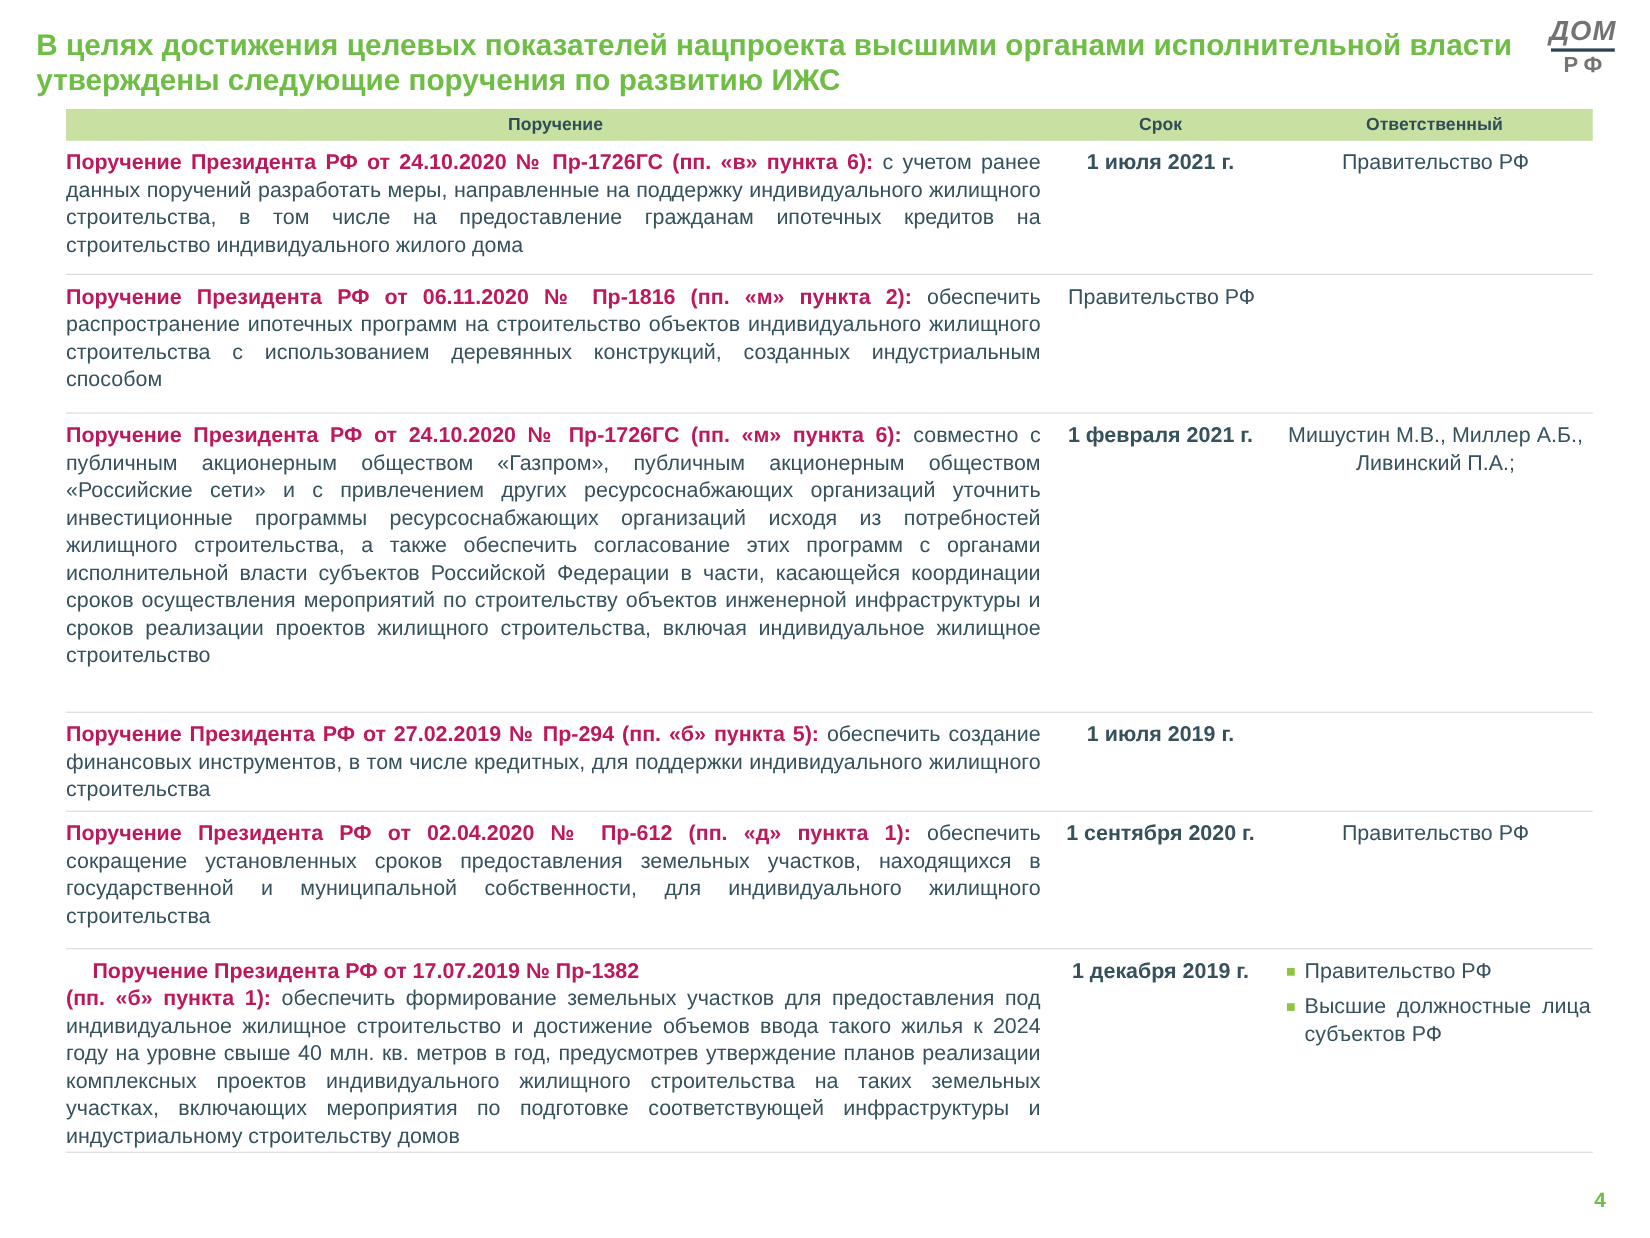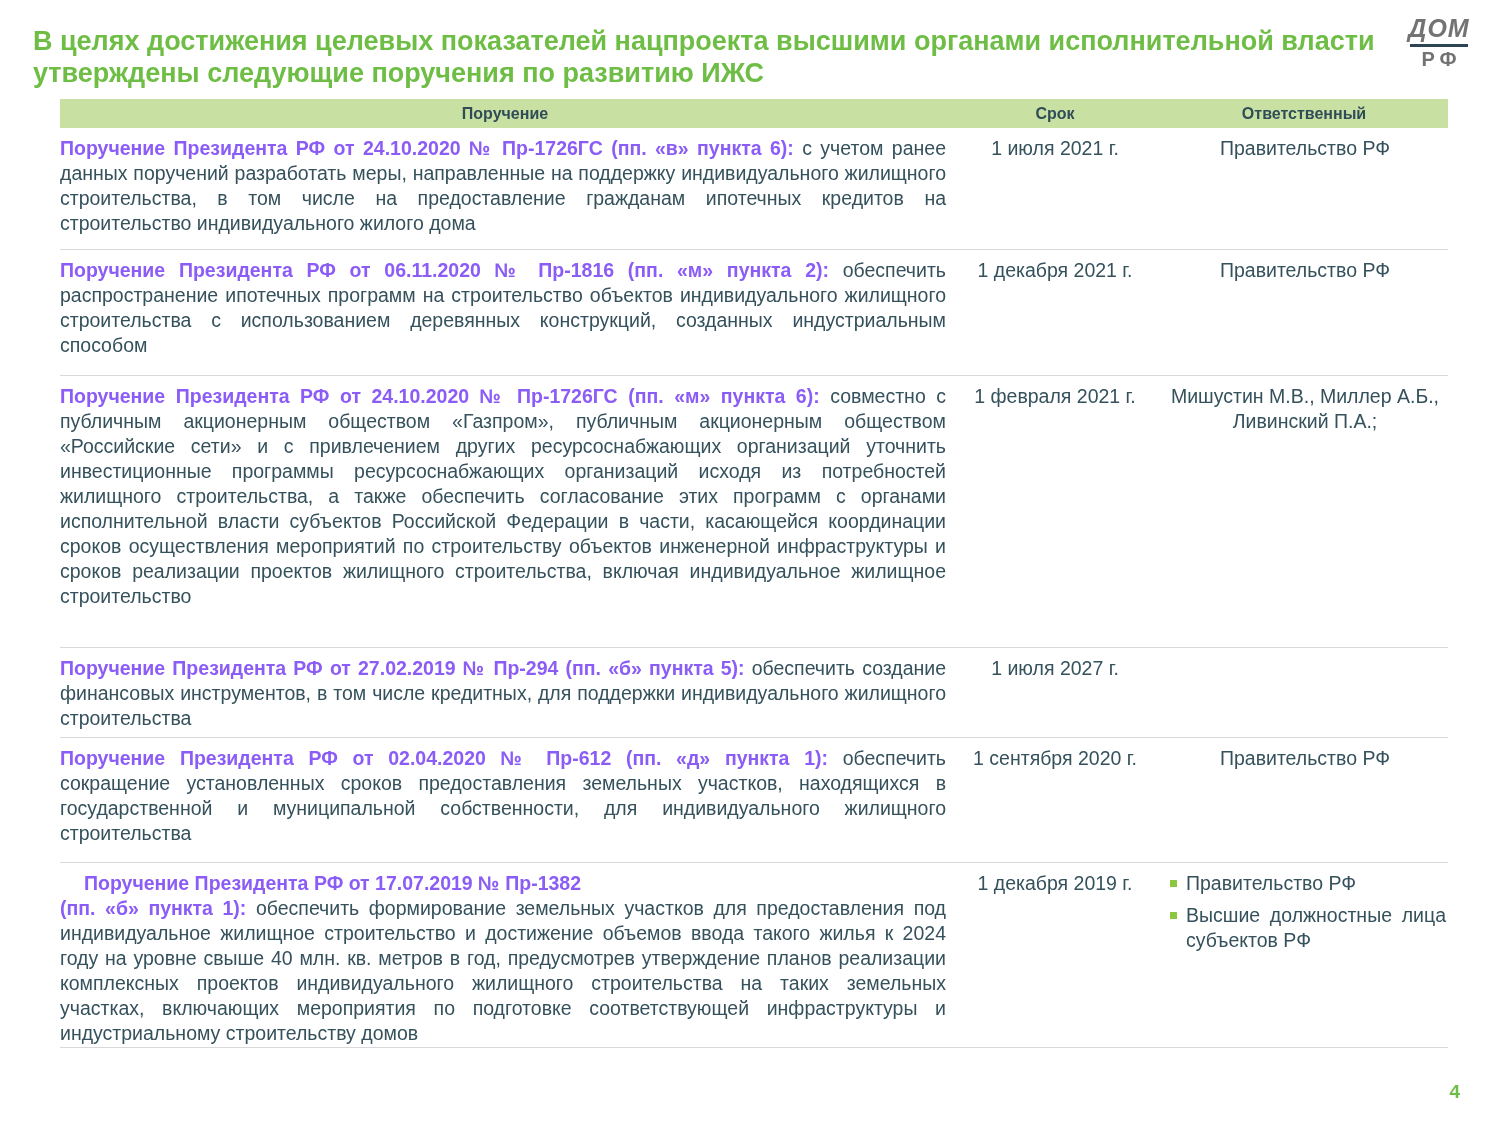--- a/index.html
+++ b/index.html
@@ -95,26 +95,27 @@
     font-size: 19.5px;
     line-height: 25px;
   }
   .td.col-instruction {
     padding-right: 4px;
   }
   .td.col-instruction p {
     margin: 0;
     text-align: justify;
   }
-  .td.col-instruction b { color: #8b5cf6; }
+  .td.col-instruction b { color: #be185d; }
   .bold-block { display: block; margin-left: 24px; }
   .td.col-deadline {
     text-align: center;
     padding-left: 6px;
     padding-right: 6px;
+    font-weight: bold;
   }
   .td.col-responsible {
     text-align: center;
     padding-left: 4px;
     padding-right: 2px;
   }
   
   .resp-list {
     list-style: none;
     margin: 0;
@@ -176,39 +177,38 @@
       </div>
       <div class="td col-deadline">1 июля 2021 г.</div>
       <div class="td col-responsible">Правительство РФ</div>
     </div>
 
     <div class="tr row-2">
       <div class="td col-instruction">
         <p><b>Поручение Президента РФ от 06.11.2020 № Пр-1816 (пп. «м» пункта 2):</b>
            <span>обеспечить распространение ипотечных программ на строительство объектов индивидуального жилищного строительства с использованием деревянных конструкций, созданных индустриальным способом</span></p>
       </div>
-      <div class="td col-deadline">1 декабря 2021 г.</div>
       <div class="td col-responsible">Правительство РФ</div>
     </div>
 
     <div class="tr row-3">
       <div class="td col-instruction">
         <p><b>Поручение Президента РФ от 24.10.2020 № Пр-1726ГС (пп. «м» пункта 6):</b>
            <span>совместно с публичным акционерным обществом «Газпром», публичным акционерным обществом «Российские сети» и с привлечением других ресурсоснабжающих организаций уточнить инвестиционные программы ресурсоснабжающих организаций исходя из потребностей жилищного строительства, а также обеспечить согласование этих программ с органами исполнительной власти субъектов Российской Федерации в части, касающейся координации сроков осуществления мероприятий по строительству объектов инженерной инфраструктуры и сроков реализации проектов жилищного строительства, включая индивидуальное жилищное строительство</span></p>
       </div>
       <div class="td col-deadline">1 февраля 2021 г.</div>
       <div class="td col-responsible">Мишустин М.В., Миллер А.Б., Ливинский П.А.;</div>
     </div>
 
     <div class="tr row-4">
       <div class="td col-instruction">
         <p><b>Поручение Президента РФ от 27.02.2019 № Пр-294 (пп. «б» пункта 5):</b>
            <span>обеспечить создание финансовых инструментов, в том числе кредитных, для поддержки индивидуального жилищного строительства</span></p>
       </div>
-      <div class="td col-deadline">1 июля 2027 г.</div>
+      <div class="td col-deadline">1 июля 2019 г.</div>
     </div>
 
     <div class="tr row-5">
       <div class="td col-instruction">
         <p><b>Поручение Президента РФ от 02.04.2020 № Пр-612 (пп. «д» пункта 1):</b>
            <span>обеспечить сокращение установленных сроков предоставления земельных участков, находящихся в государственной и муниципальной собственности, для индивидуального жилищного строительства</span></p>
       </div>
       <div class="td col-deadline">1 сентября 2020 г.</div>
       <div class="td col-responsible">Правительство РФ</div>
     </div>

